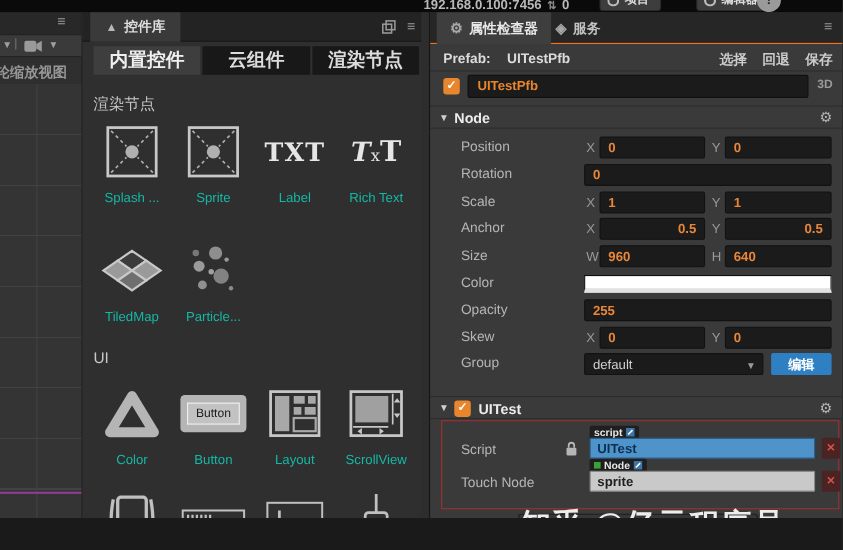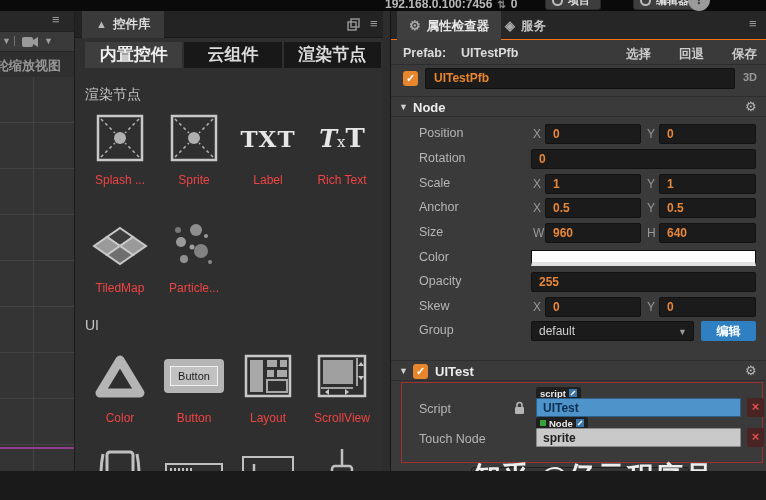--- a/index.html
+++ b/index.html
@@ -35,41 +35,41 @@
   .lib-tab .tri { color:#b8b8b8; font-size:11px; margin-right:6px; }
   .lib-head .popout { position:absolute; left:272px; top:7px; }
   .lib-head .menu { position:absolute; left:295px; top:5px; color:#9a9a9a; font-size:13px; }
   .lib-tabs2 { position:absolute; left:10px; top:31px; width:298px; height:26px; display:flex; }
   .lib-tab2 { width:99px; height:26px; text-align:center; line-height:26px; font-size:17px; font-weight:bold; color:#dcdcdc; background:#181818; margin-right:2px; }
   .lib-tab2.active { background:#3e3e3e; color:#f0f0f0; }
   .lib-sec { position:absolute; left:10px; color:#c8c8c8; font-size:14px; }
   .lib-row { position:absolute; left:8px; width:300px; display:flex; }
   .lib-cell { width:74px; display:flex; flex-direction:column; align-items:center; }
   .lib-ic { height:58px; display:flex; align-items:center; justify-content:center; }
-  .lib-lb { font-size:12px; color:#ef4444; margin-top:6px; white-space:nowrap; }
+  .lib-lb { font-size:12px; color:#14b8a6; margin-top:6px; white-space:nowrap; }
   .glyph-txt { font-family:"DejaVu Serif", serif; font-weight:bold; font-size:23px; color:#e6e6e6; letter-spacing:1px; }
   .glyph-rtxt { font-family:"DejaVu Serif", serif; color:#e6e6e6; font-size:24px; }
   .glyph-rtxt .it { font-style:italic; font-weight:bold; }
   .glyph-rtxt .sm { font-size:15px; }
   .glyph-rtxt .bd { font-weight:bold; font-size:26px; }
   .btn-icon { width:60px; height:34px; background:#b5b5b5; border-radius:4px; display:flex; align-items:center; justify-content:center; }
   .btn-icon .inner { border:1px solid #efefef; padding:3px 7px; font-size:11px; color:#1d1d1d; background:#c2c2c2; }
 
   
   .insp { position:absolute; left:390px; top:11px; width:376px; height:489px; background:#3a3a3a; border-left:1px solid #151515; overflow:hidden; }
   .insp-tabs { position:absolute; left:0; top:0; width:376px; height:29px; background:#262626; border-bottom:1px solid #f97316; }
   .insp-tab { position:absolute; top:0; height:29px; line-height:29px; font-size:12.5px; font-weight:bold; color:#e8e8e8; padding:0 12px; }
   .insp-tab.active { left:6px; background:#3e3e3e; }
   .insp-tab.idle { left:102px; color:#c2c2c2; }
   .insp-tab .ticon { color:#a8a8a8; margin-right:6px; font-size:13px; }
   .insp-tabs .menu { position:absolute; left:358px; top:5px; color:#9a9a9a; font-size:13px; }
   .prefab-row { position:absolute; left:0; top:31px; width:376px; height:23px; border-bottom:1px solid #2d2d2d; }
   .prefab-row .pl { position:absolute; left:12px; top:4px; color:#dcdcdc; font-size:12.5px; font-weight:bold; }
   .prefab-row .pn { position:absolute; left:70px; top:4px; color:#dcdcdc; font-size:12.5px; font-weight:bold; }
-  .prefab-acts { position:absolute; right:10px; top:4px; display:flex; gap:28px;margin-left:28px; }
+  .prefab-acts { position:absolute; right:10px; top:4px; display:flex; gap:14px;margin-left:28px; }
   .prefab-acts span { color:#cccccc; font-size:12.5px; font-weight:bold; cursor:pointer; }
   .chk { width:15px; height:15px; background:#e8862e; border-radius:3px; color:#fff; font-size:11px; line-height:15px; text-align:center; font-weight:bold; }
   .name-row { position:absolute; left:0; top:57px; width:376px; height:26px; }
   .name-row .chk { position:absolute; left:12px; top:3px; }
   .name-field { position:absolute; left:34px; top:0px; width:310px; height:21px; background:#1b1b1b; border:1px solid #101010; border-radius:2px; color:#e8862e; font-size:12px; font-weight:bold; line-height:19px; padding-left:8px; }
   .name-row .mode { position:absolute; left:352px; top:3px; color:#9a9a9a; font-size:11px; font-weight:bold; }
   .sec-head { position:absolute; left:0; width:376px; height:21px; border-top:1px solid #2d2d2d; border-bottom:1px solid #2d2d2d; }
   .sec-head .arrow { position:absolute; left:8px; top:5px; color:#cfcfcf; font-size:9px; }
   .sec-head .stitle { position:absolute; left:22px; top:3px; color:#ececec; font-size:13px; font-weight:bold; }
   .sec-head .gear { position:absolute; left:354px; top:2px; color:#b5b5b5; font-size:13px; }
@@ -358,21 +358,21 @@
     </div>
 
     <div class="prow" style="top:163px;">
       <span class="plabel">Scale</span>
       <span class="axis ax-x">X</span>
       <div class="field f1">1</div>
       <span class="axis ax-y">Y</span>
       <div class="field f2">1</div>
     </div>
 
-    <div class="prow" style="top:187px;">
+    <div class="prow" style="top:187px;text-align:right;">
       <span class="plabel">Anchor</span>
       <span class="axis ax-x">X</span>
       <div class="field f1">0.5</div>
       <span class="axis ax-y">Y</span>
       <div class="field f2">0.5</div>
     </div>
 
     <div class="prow" style="top:212px;">
       <span class="plabel">Size</span>
       <span class="axis ax-x">W</span>

